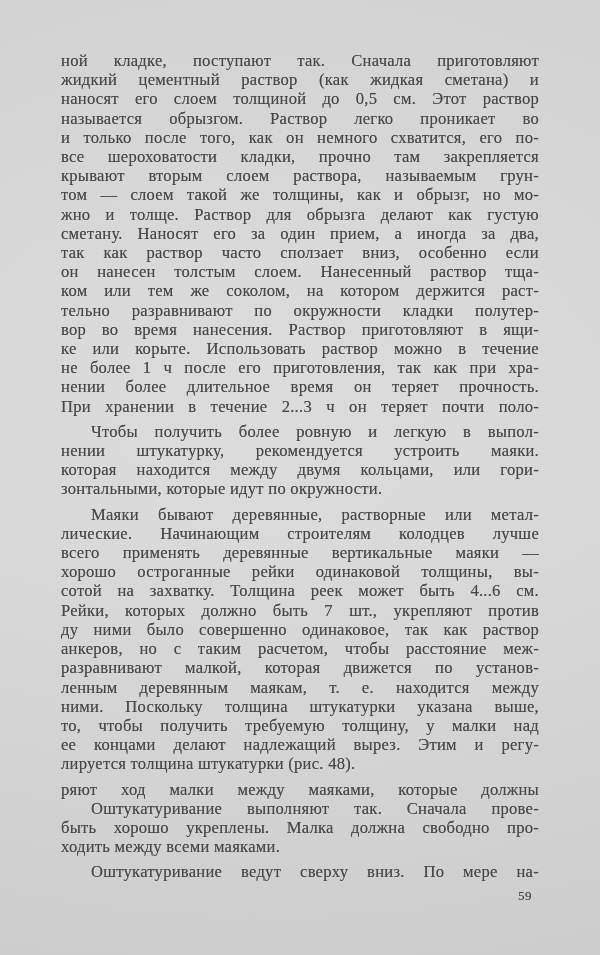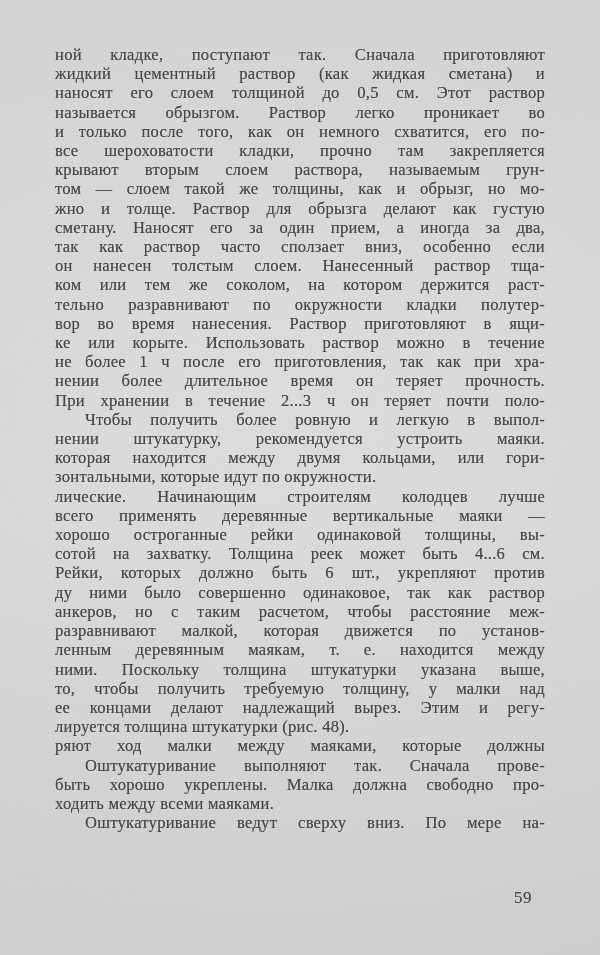--- a/index.html
+++ b/index.html
@@ -22,21 +22,21 @@
       linear-gradient(180deg, #d6d6d6 0%, #d9d9d9 55%, #d4d4d4 100%);
     color: var(--text-color, #474747);
   }
   .text-block {
     position: absolute;
     left: 55px;
     top: 45px;
     width: 490px;
   }
   .paragraph {
-    margin: 0;
+    margin: 6px;
     padding: 0;
   }
   .line {
     font-size: 16.6px;
     line-height: 19.2px;
     letter-spacing: 0.25px;
     white-space: normal;
     text-align: justify;
     text-align-last: justify;
     color: var(--text-color, #474747);
@@ -45,21 +45,21 @@
   .line.indent-first {
     text-indent: 30px;
   }
   .line.para-last {
     text-align-last: left;
   }
   .page-number {
     position: absolute;
     top: 888px;
     right: 68px;
-    font-size: 17px;
+    font-size: 13px;
     font-weight: normal;
     letter-spacing: 0.5px;
     color: var(--text-color, #474747);
     text-shadow: 0 0 0.5px rgba(70,70,70,0.55);
   }
 </style>
 </head>
 <body>
 
 <div class="page">
@@ -85,25 +85,26 @@
         <div class="line">нении более длительное  время он теряет  прочность.</div>
         <div class="line">При хранении в течение 2...3 ч он теряет почти поло-</div>
       </div>
       <div class="paragraph">
         <div class="line indent-first">Чтобы получить более ровную и легкую в выпол-</div>
         <div class="line">нении штукатурку,  рекомендуется  устроить  маяки.</div>
         <div class="line">которая находится между двумя кольцами, или гори-</div>
         <div class="line para-last">зонтальными, которые идут по окружности.</div>
       </div>
       <div class="paragraph">
+        <div class="line indent-first">Маяки бывают деревянные, растворные или метал-</div>
         <div class="line">лические. Начинающим строителям  колодцев лучше</div>
         <div class="line">всего применять деревянные  вертикальные  маяки —</div>
         <div class="line">хорошо остроганные рейки одинаковой толщины, вы-</div>
         <div class="line">сотой на захватку. Толщина реек может быть 4...6 см.</div>
-        <div class="line">Рейки, которых должно быть 6 шт., укрепляют против</div>
+        <div class="line">Рейки, которых должно быть 7 шт., укрепляют против</div>
         <div class="line">ду ними было совершенно одинаковое, так как раствор</div>
         <div class="line">анкеров, но с таким расчетом, чтобы расстояние меж-</div>
         <div class="line">разравнивают малкой, которая движется по установ-</div>
         <div class="line">ленным деревянным  маякам,  т. е.  находится  между</div>
         <div class="line">ними. Поскольку толщина штукатурки указана выше,</div>
         <div class="line">то, чтобы получить требуемую толщину, у малки над</div>
         <div class="line">ее концами делают надлежащий вырез. Этим и регу-</div>
         <div class="line para-last">лируется толщина штукатурки (рис. 48).</div>
       </div>
       <div class="paragraph">

